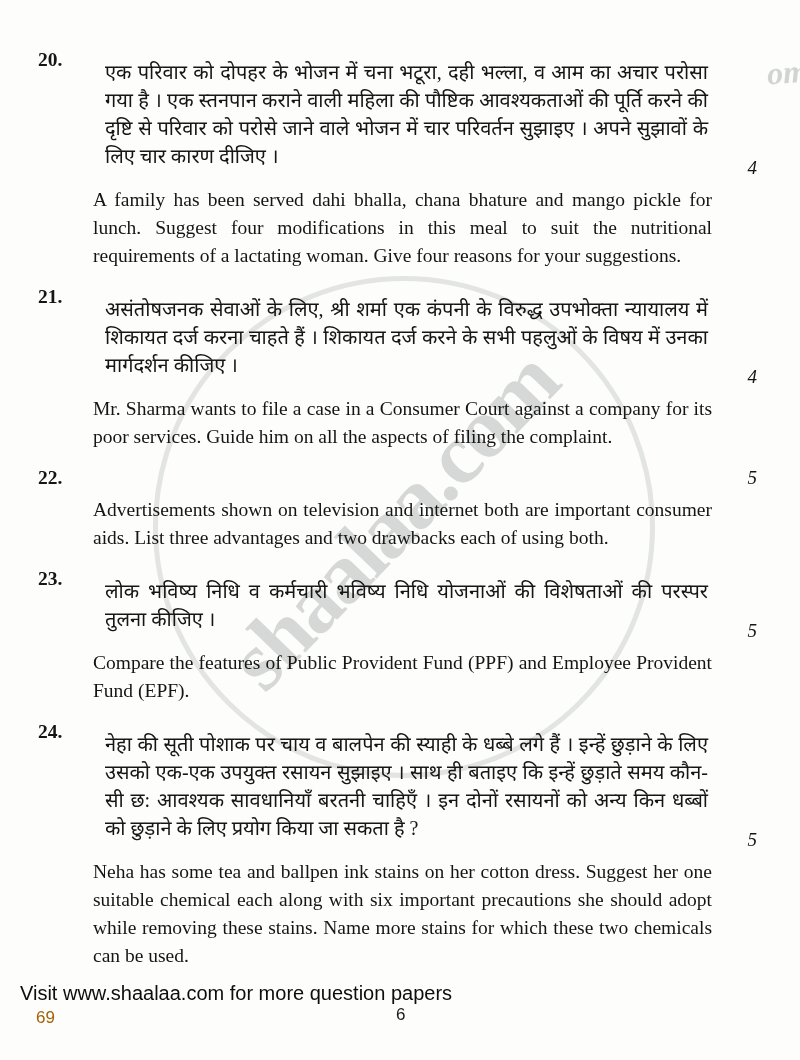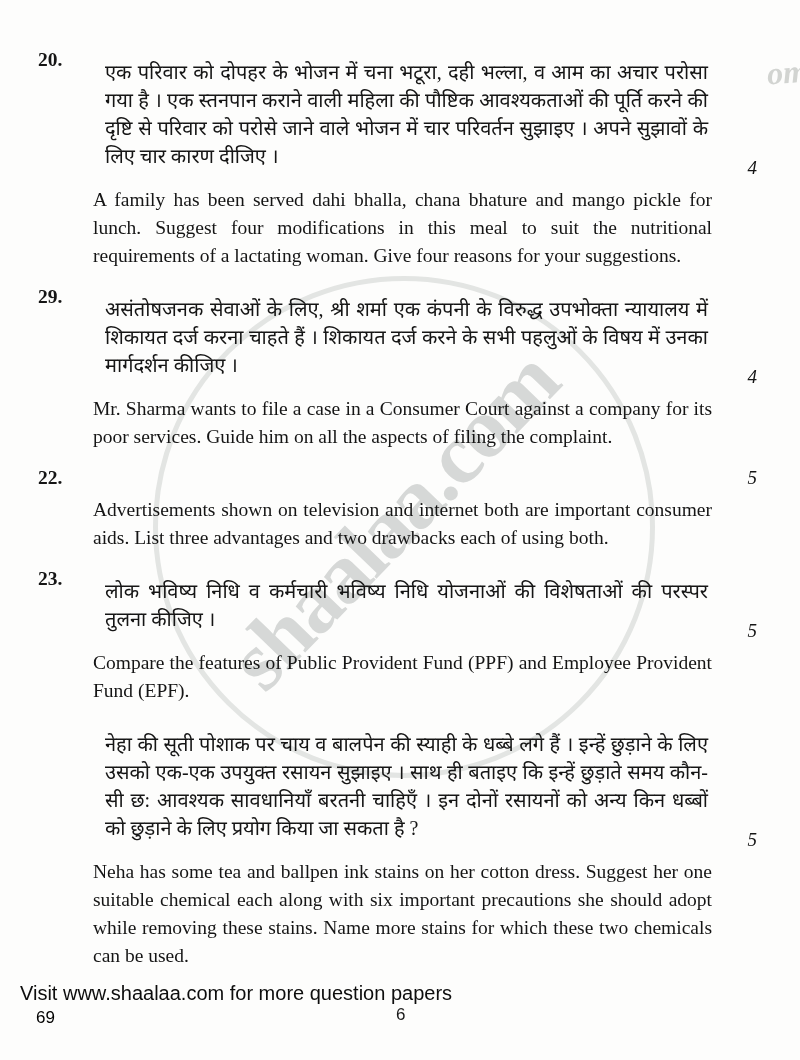--- a/index.html
+++ b/index.html
@@ -60,21 +60,21 @@
   .english{
     grid-column:2;grid-row:2;margin:4px 8px 0 0;
     font-size:19.5px;line-height:28px;text-align:justify;
   }
 
   
   .footer{position:absolute;inset:0;z-index:2;pointer-events:none;}
   .sheet-num{
     position:absolute;left:36px;top:1008px;
     font-family:"Liberation Sans","DejaVu Sans",sans-serif;
-    font-size:17px;color:#000000;
+    font-size:17px;color:#a16207;
   }
   .page-num{
     position:absolute;left:396px;top:1005px;
     font-family:"Liberation Sans","DejaVu Sans",sans-serif;
     font-size:17px;color:#1a1a1a;
   }
   .visit-line{
     position:absolute;left:20px;top:982px;
     font-family:"Liberation Sans","DejaVu Sans",sans-serif;
     font-size:20px;color:#0d0d0d;white-space:nowrap;
@@ -94,40 +94,41 @@
   <div class="content">
 
     <div class="question">
       <div class="qnum">20.</div>
       <p class="hindi" lang="hi">एक परिवार को दोपहर के भोजन में चना भटूरा, दही भल्ला, व आम का अचार परोसा गया है । एक स्तनपान कराने वाली महिला की पौष्टिक आवश्यकताओं की पूर्ति करने की दृष्टि से परिवार को परोसे जाने वाले भोजन में चार परिवर्तन सुझाइए । अपने सुझावों के लिए चार कारण दीजिए ।</p>
       <div class="marks">4</div>
       <p class="english">A family has been served dahi bhalla, chana bhature and mango pickle for lunch. Suggest four modifications in this meal to suit the nutritional requirements of a lactating woman. Give four reasons for your suggestions.</p>
     </div>
 
     <div class="question">
-      <div class="qnum">29.</div>
+      <div class="qnum">21.</div>
       <p class="hindi" lang="hi">असंतोषजनक सेवाओं के लिए, श्री शर्मा एक कंपनी के विरुद्ध उपभोक्ता न्यायालय में शिकायत दर्ज करना चाहते हैं । शिकायत दर्ज करने के सभी पहलुओं के विषय में उनका मार्गदर्शन कीजिए ।</p>
       <div class="marks">4</div>
       <p class="english">Mr. Sharma wants to file a case in a Consumer Court against a company for its poor services. Guide him on all the aspects of filing the complaint.</p>
     </div>
 
     <div class="question">
       <div class="qnum">22.</div>
       <div class="marks">5</div>
       <p class="english">Advertisements shown on television and internet both are important consumer aids. List three advantages and two drawbacks each of using both.</p>
     </div>
 
     <div class="question">
       <div class="qnum">23.</div>
       <p class="hindi" lang="hi">लोक भविष्य निधि व कर्मचारी भविष्य निधि योजनाओं की विशेषताओं की परस्पर तुलना कीजिए ।</p>
       <div class="marks">5</div>
       <p class="english">Compare the features of Public Provident Fund (PPF) and Employee Provident Fund (EPF).</p>
     </div>
 
     <div class="question">
+      <div class="qnum">24.</div>
       <p class="hindi" lang="hi">नेहा की सूती पोशाक पर चाय व बालपेन की स्याही के धब्बे लगे हैं । इन्हें छुड़ाने के लिए उसको एक-एक उपयुक्त रसायन सुझाइए । साथ ही बताइए कि इन्हें छुड़ाते समय कौन-सी छ: आवश्यक सावधानियाँ बरतनी चाहिएँ । इन दोनों रसायनों को अन्य किन धब्बों को छुड़ाने के लिए प्रयोग किया जा सकता है ?</p>
       <div class="marks">5</div>
       <p class="english">Neha has some tea and ballpen ink stains on her cotton dress. Suggest her one suitable chemical each along with six important precautions she should adopt while removing these stains. Name more stains for which these two chemicals can be used.</p>
     </div>
 
   </div>
 
   <div class="footer">
     <span class="sheet-num">69</span>
     <span class="page-num">6</span>

